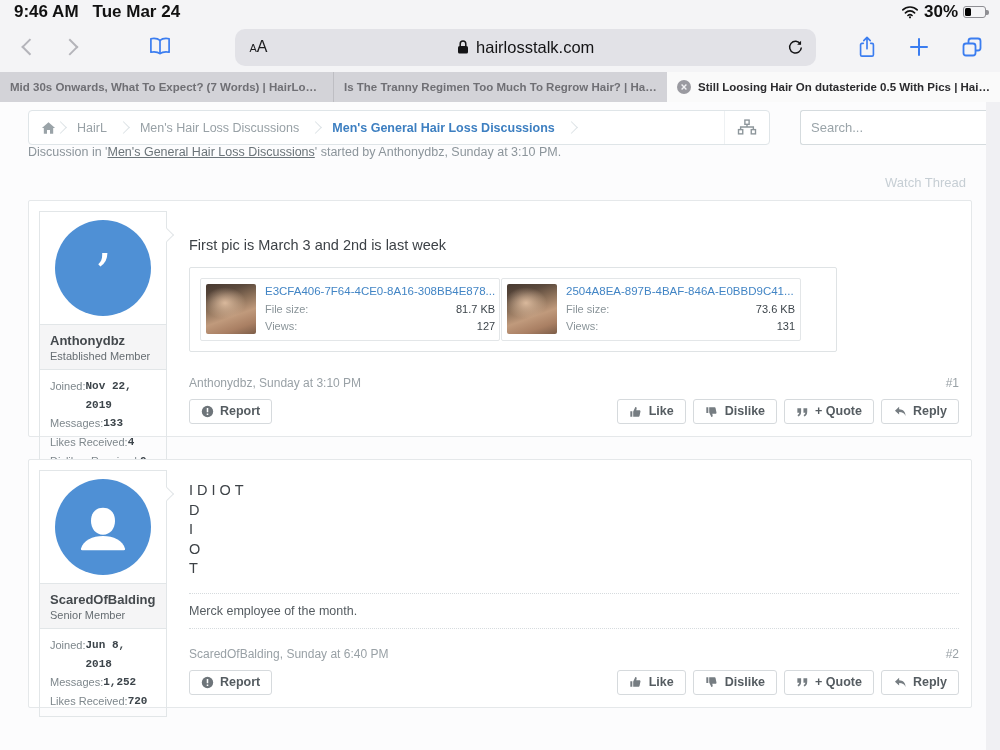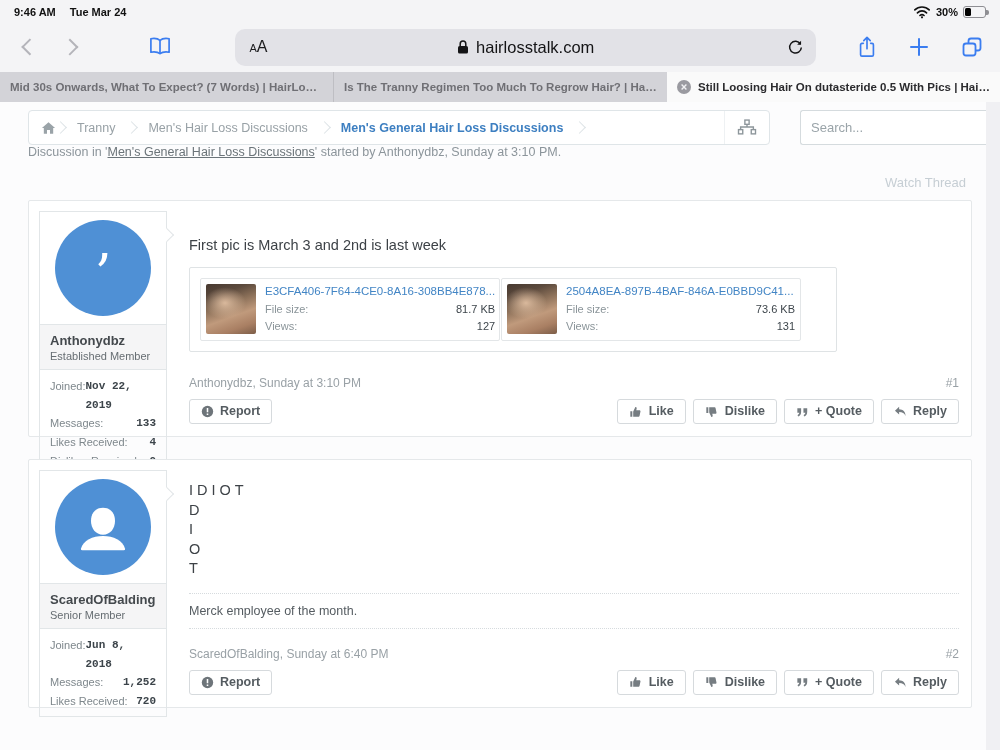--- a/index.html
+++ b/index.html
@@ -1,21 +1,21 @@
 <!DOCTYPE html>
 <html><head>
 <meta charset="utf-8">
 <style>
   * { box-sizing: border-box; margin: 0; padding: 0; }
   html,body { width:1000px; height:750px; overflow:hidden; }
   body { font-family:"Liberation Sans","DejaVu Sans",sans-serif; background:#fbfbfc; }
 
   
   .statusbar { height:22px; background:#f4f4f6; display:flex; justify-content:space-between;
-    align-items:center; padding:2px 14px 0; font-size:11px; font-weight:600; color:#111; }
+    align-items:center; padding:2px 14px 0; font-size:17px; font-weight:600; color:#111; }
   .sb-left { display:flex; gap:14px; }
   .sb-right { display:flex; align-items:center; gap:5px; }
   .battery { position:relative; width:23px; height:11.5px; border:1px solid #8e8e93; border-radius:3px; }
   .battery .fill { position:absolute; left:1px; top:1px; bottom:1px; width:30%; background:#000; border-radius:1.5px; }
   .battery .nub { position:absolute; right:-3.5px; top:3px; width:2.5px; height:4.5px; background:#8e8e93; border-radius:0 2px 2px 0; }
 
   .toolbar { height:50px; background:#f4f4f6; display:flex; align-items:center; padding:0 16px; gap:14px; }
   .navchev { width:12px; height:12px; border-top:2.4px solid #b4b4ba; border-right:2.4px solid #b4b4ba; cursor:default; }
   .chev-back { transform:rotate(-135deg); margin-left:8px; }
   .chev-fwd { transform:rotate(45deg); margin-left:14px; }
@@ -68,21 +68,21 @@
     display:flex; align-items:center; justify-content:center; }
   .avatarbox .notch { position:absolute; right:-6px; top:18px; width:10px; height:10px; background:#fff;
     border-top:1px solid #e2e6e8; border-right:1px solid #e2e6e8; transform:rotate(45deg); }
   .avatar-circle { width:96px; height:96px; border-radius:50%; background:#4f90d5; display:flex;
     align-items:center; justify-content:center; overflow:hidden; }
   .avatar-glyph { color:#fff; font-size:54px; font-family:"DejaVu Serif",serif; line-height:0.4; margin-top:14px; }
   .userinfo { background:#f5f5f6; border:1px solid #e2e6e8; border-top:none; padding:8px 10px 7px; }
   .username { font-size:13px; font-weight:700; color:#44494d; }
   .usertitle { font-size:11px; color:#666d72; margin-top:2px; }
   .userstats { border:1px solid #e2e6e8; border-top:none; padding:7px 10px 5px; }
-  .stat-row { display:flex; justify-content:space-between; font-size:11px; line-height:1.7; }
+  .stat-row { display:flex; font-size:11px; line-height:1.7; }
   .stat-row .lbl { color:#7e878c; }
   .stat-row .val { color:#3c444a; font-weight:600;font-family:Liberation Mono, monospace; }
   .regimen-wrap { border:1px solid #e2e6e8; border-top:none; padding:4px 10px 10px; }
   .regimen-btn { width:100%; display:flex; align-items:center; justify-content:center; gap:6px;
     border:1px solid #d8dcdf; border-radius:3px; background:#fff; padding:5px 0; font-size:12px;
     font-weight:700; color:#4a5055; cursor:pointer; font-family:inherit; }
 
   .postbody { margin-left:150px; min-height:120px; display:flex; flex-direction:column; }
   .msg-text { font-size:14.5px; color:#3d4247; margin:26px 0 14px; }
   .msg-line { font-size:14.5px; color:#3d4247; line-height:1.35; }
@@ -206,21 +206,21 @@
   <div class="right-strip"></div>
 
   <div class="crumb-row">
     <div class="breadcrumbs">
       <span class="icon">
         <svg width="15" height="14" viewBox="0 0 16 14" fill="#9aa3a8">
             <path d="M8 0.8 15 7h-2v6h-3.4V9.2H6.4V13H3V7H1z"></path>
           </svg>
       </span>
       <span class="crumb-sep"></span>
-      <span class="crumb">Tranny</span>
+      <span class="crumb">HairL</span>
       <span class="crumb-sep"></span>
       <span class="crumb">Men's Hair Loss Discussions</span>
       <span class="crumb-sep"></span>
       <span class="crumb current">Men's General Hair Loss Discussions</span>
       <span class="crumb-sep"></span>
       <span class="sitemap-btn icon">
         <svg width="20" height="17" viewBox="0 0 18 16" fill="none" stroke="#8d969b" stroke-width="1.3">
           <rect x="7" y="1" width="4" height="4"></rect>
             <rect x="1" y="10" width="4" height="4"></rect>
             <rect x="13" y="10" width="4" height="4"></rect>

